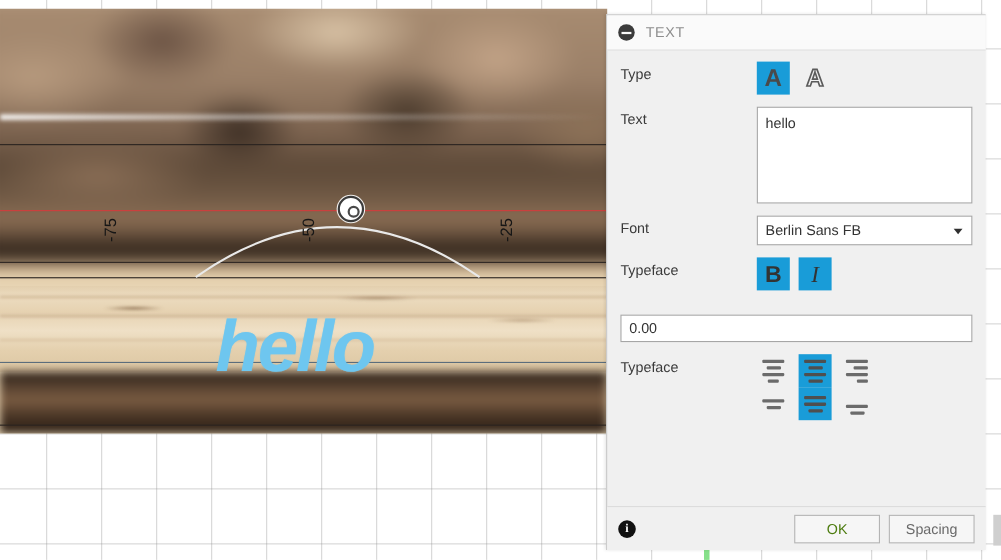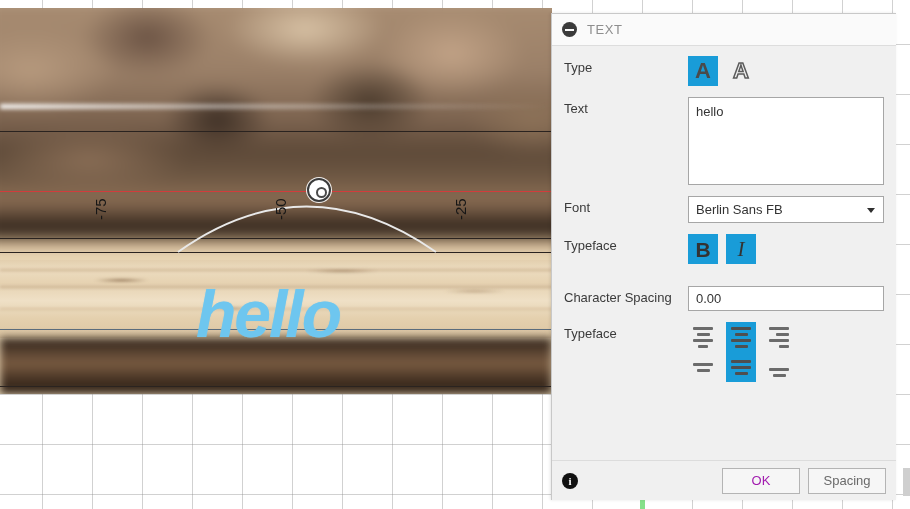--- a/index.html
+++ b/index.html
@@ -200,21 +200,21 @@
   .info-icon {
     width:16px; height:16px; border-radius:50%; background:#111; color:#fff;
     font-size:11px; font-weight:bold; display:flex; align-items:center; justify-content:center;
     font-family:"Liberation Serif", serif;
   }
   .spacer { flex:1 1 auto; }
   .btn {
     min-width:78px; height:26px; border:1px solid #b4b4b4; background:#f6f6f6;
     font-size:13px; color:#6a6a6a; cursor:pointer; font-family:"Liberation Sans", sans-serif;
   }
-  .btn.primary { color:#a21caf;text-align:center; }
+  .btn.primary { color:#4d7c0f;text-align:center; }
 </style>
 </head>
 <body>
 
 <div id="root">
 
   <div id="canvas">
     <div id="grid"></div>
 
     <div id="photo">
@@ -296,21 +296,20 @@
           <div class="tgl on">
             <span class="glyph-I">I</span>
           </div>
         </div>
       </div>
 
       <div class="row">
       </div>
 
       <div class="row">
-        <div class="row-label">Character Spacing</div>
         <div class="row-ctrl">
           <input class="tbox" type="text" value="0.00" style="">
         </div>
       </div>
 
 
       <div class="row">
         <div class="row-label">Typeface</div>
         <div class="row-ctrl">
           <div id="align-rows">

